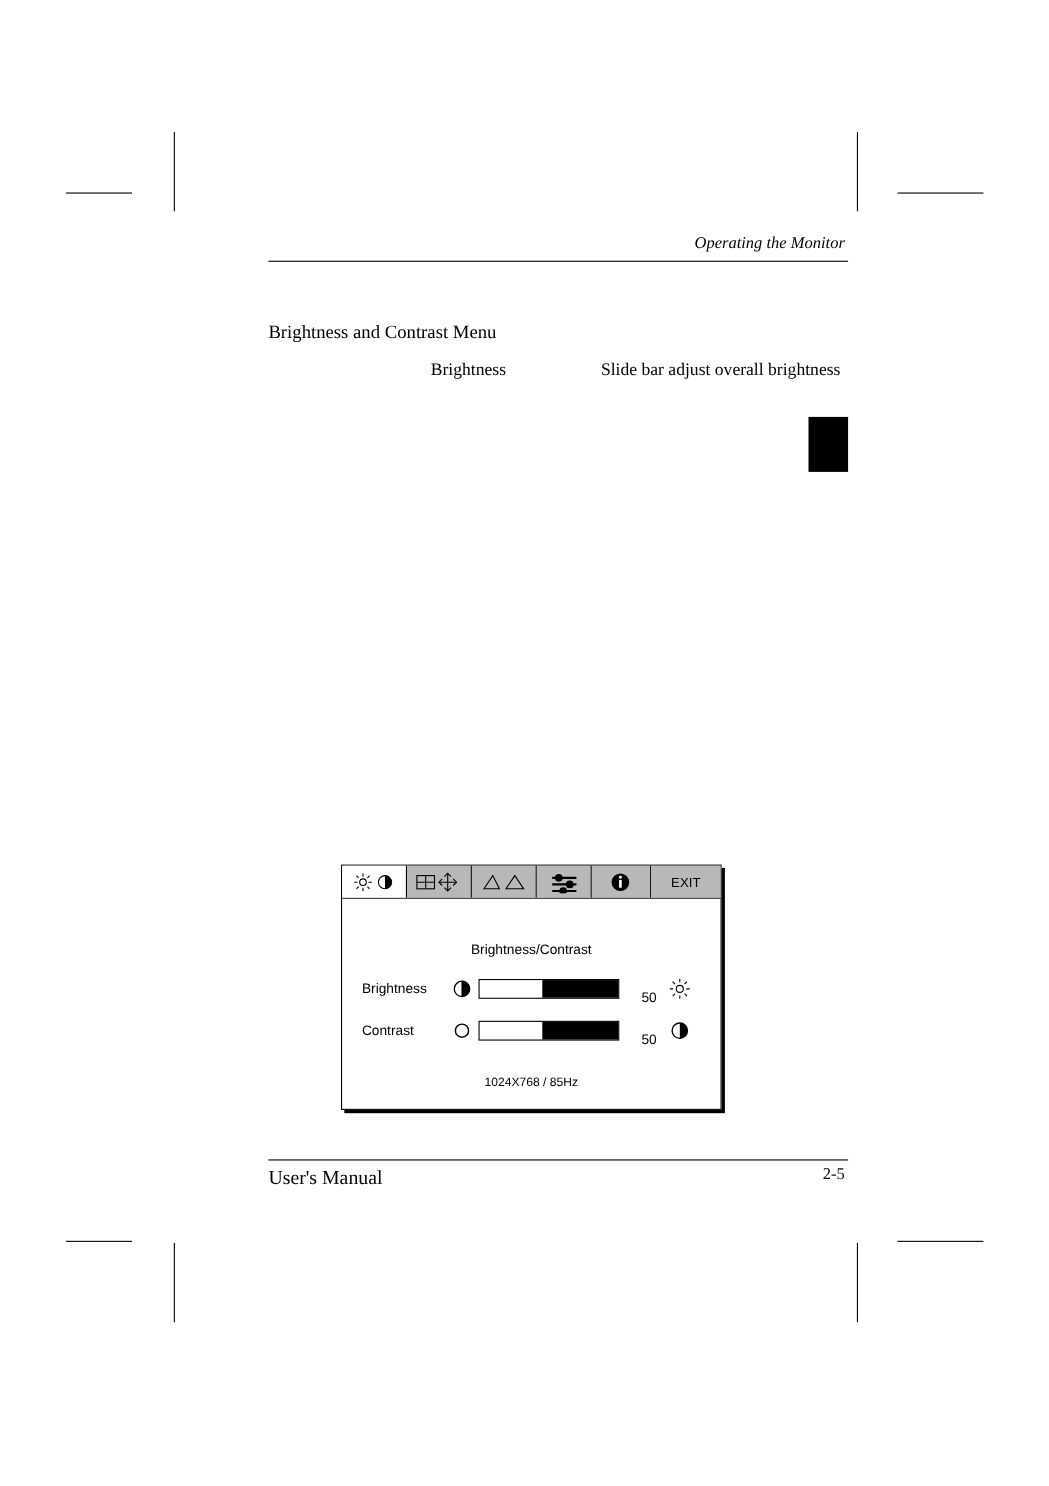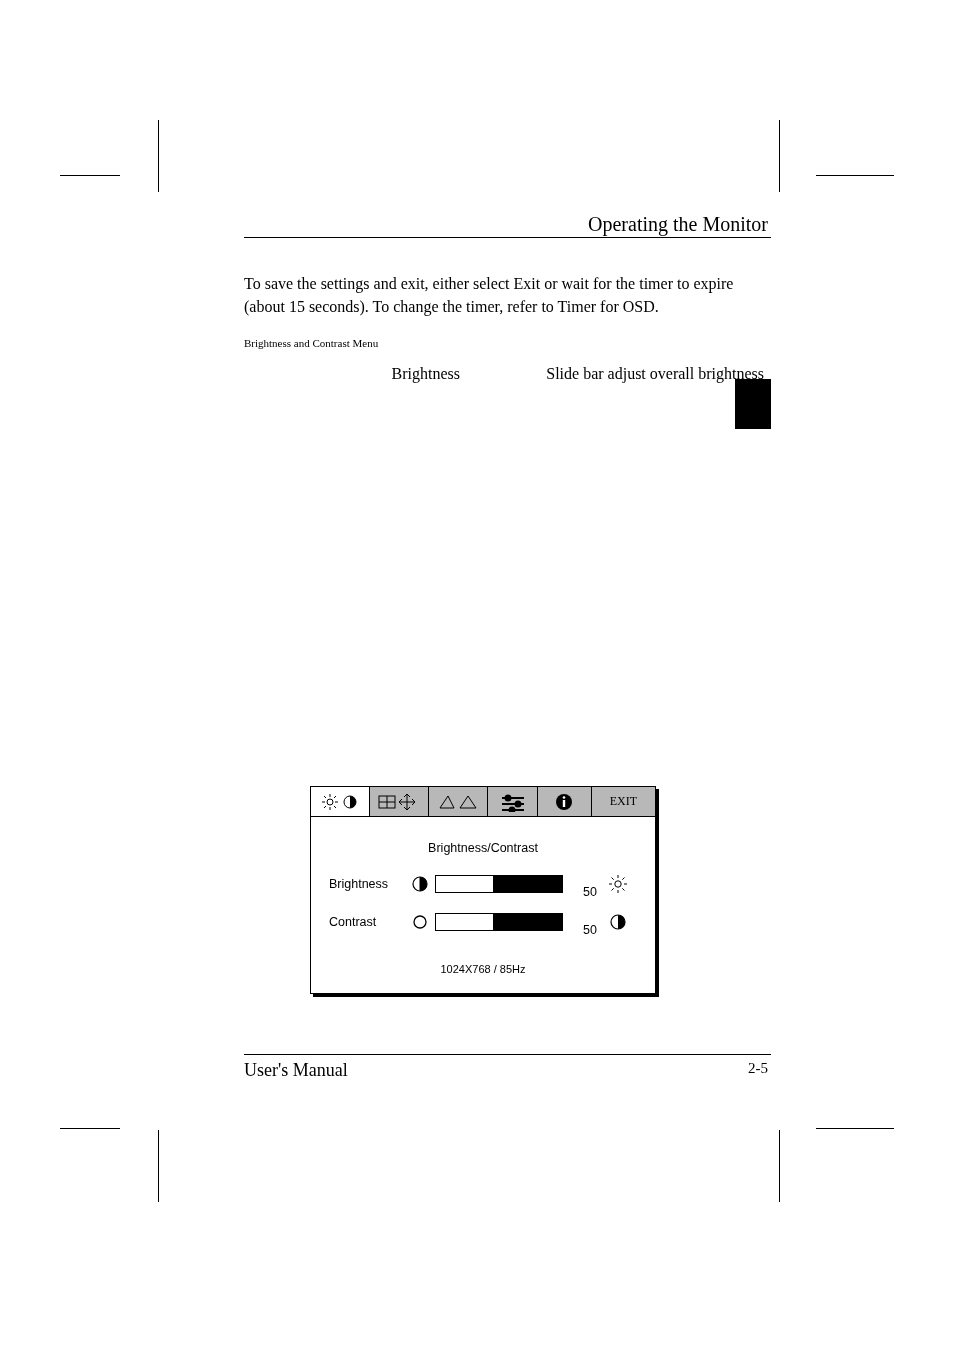--- a/index.html
+++ b/index.html
@@ -4,45 +4,45 @@
 <style>
   * { margin: 0; padding: 0; box-sizing: border-box; }
   html, body { width: 954px; height: 1351px; background: #fff; font-family: "Times New Roman", Times, serif; color: #000; }
   .page { position: relative; width: 954px; height: 1351px; }
 
   .crop-mark { position: absolute; background: #000; }
   .crop-h { height: 1px; }
   .crop-v { width: 1px; }
 
   .header-line { position: absolute; left: 244px; right: 183px; top: 237px; height: 1px; background: #000; }
-  .header-text { position: absolute; right: 186px; top: 213px; font-size: 20px; }
+  .header-text { position: absolute; right: 186px; top: 213px; font-size: 15px; font-style: italic; }
 
   .black-tab { position: absolute; right: 183px; top: 379px; width: 36px; height: 50px; background: #000; }
 
   .body { position: absolute; left: 244px; top: 272px; width: 520px; font-size: 16px; line-height: 1.45; }
   .body p { margin-bottom: 6px; }
-  .menu-title { font-size: 11px; }
+  .menu-title { font-size: 17px; }
   .menu-row { margin-top: 10px; text-align: right; }
   .menu-label { display: inline-block; width: 200px; vertical-align: top; }
   .menu-desc { display: inline-block; width: 300px; vertical-align: top; }
 
   .osd-wrap { position: absolute; left: 310px; top: 786px; width: 346px; }
   .osd { width: 346px; border: 1px solid #000; box-shadow: 3px 3px 0 #000; background: #fff; }
   .osd-header { display: flex; height: 30px; border-bottom: 1px solid #000; }
   .osd-tab { border-right: 1px solid #000; background: #b8b8b8; display: flex; align-items: center; justify-content: center; }
   .osd-tab.active { background: #fff; }
   .osd-tab-1 { width: 60px; }
   .osd-tab-2 { width: 60px; }
   .osd-tab-3 { width: 60px; }
   .osd-tab-4 { width: 50px; }
   .osd-tab-5 { width: 55px; }
   
-  .osd-exit { display:flex; align-items:center; justify-content:center; font-size: 12px; font-family: Liberation Serif, serif; background:#b8b8b8; width: 64px; }
-
-  .osd-body { padding: 24px 18px 18px 18px; font-family: Arial, sans-serif; font-size: 12.5px; }
+  .osd-exit { display:flex; align-items:center; justify-content:center; font-size: 12px; font-family: Liberation Sans, sans-serif; background:#b8b8b8; width: 64px; }
+
+  .osd-body { padding: 39px 18px 18px 18px; font-family: Arial, sans-serif; font-size: 12.5px; }
   .osd-title { text-align: center; margin-bottom: 14px; }
   .osd-row { display: flex; align-items: center; margin-bottom: 8px; }
   .osd-row-label { width: 76px; }
   .osd-row-icon { width: 30px; display:flex; justify-content:center; }
   .osd-bar { width: 128px; height: 18px; border: 1px solid #000; position: relative; margin-right: 8px; }
   .osd-bar-fill { position: absolute; right: 0; top: 0; bottom: 0; background: #000; }
   .osd-val { width: 26px; text-align: right; margin-right: 6px; margin-top: 16px; }
   .osd-end-icon { width: 30px; display:flex; justify-content:center; }
   .osd-foot { text-align: center; margin-top: 26px; font-size: 11px; }
 
@@ -66,21 +66,20 @@
 
   <div class="crop-mark crop-h" style="right:60px; top:1128px; width:78px;"></div>
   <div class="crop-mark crop-v" style="right:174px; top:1130px; height:72px;"></div>
 
   <div class="header-text">Operating the Monitor</div>
   <div class="header-line"></div>
 
   <div class="black-tab"></div>
 
   <div class="body">
-    <p>To save the settings and exit, either select Exit or wait for the timer to expire (about 15 seconds). To change the timer, refer to Timer for OSD.</p>
 
     <p class="menu-title" style="margin-top:18px;">Brightness and Contrast Menu</p>
 
     <div class="menu-row">
       <span class="menu-label">Brightness</span>
       <span class="menu-desc">Slide bar adjust overall brightness</span>
     </div>
   </div>
 
   <div class="osd-wrap">

